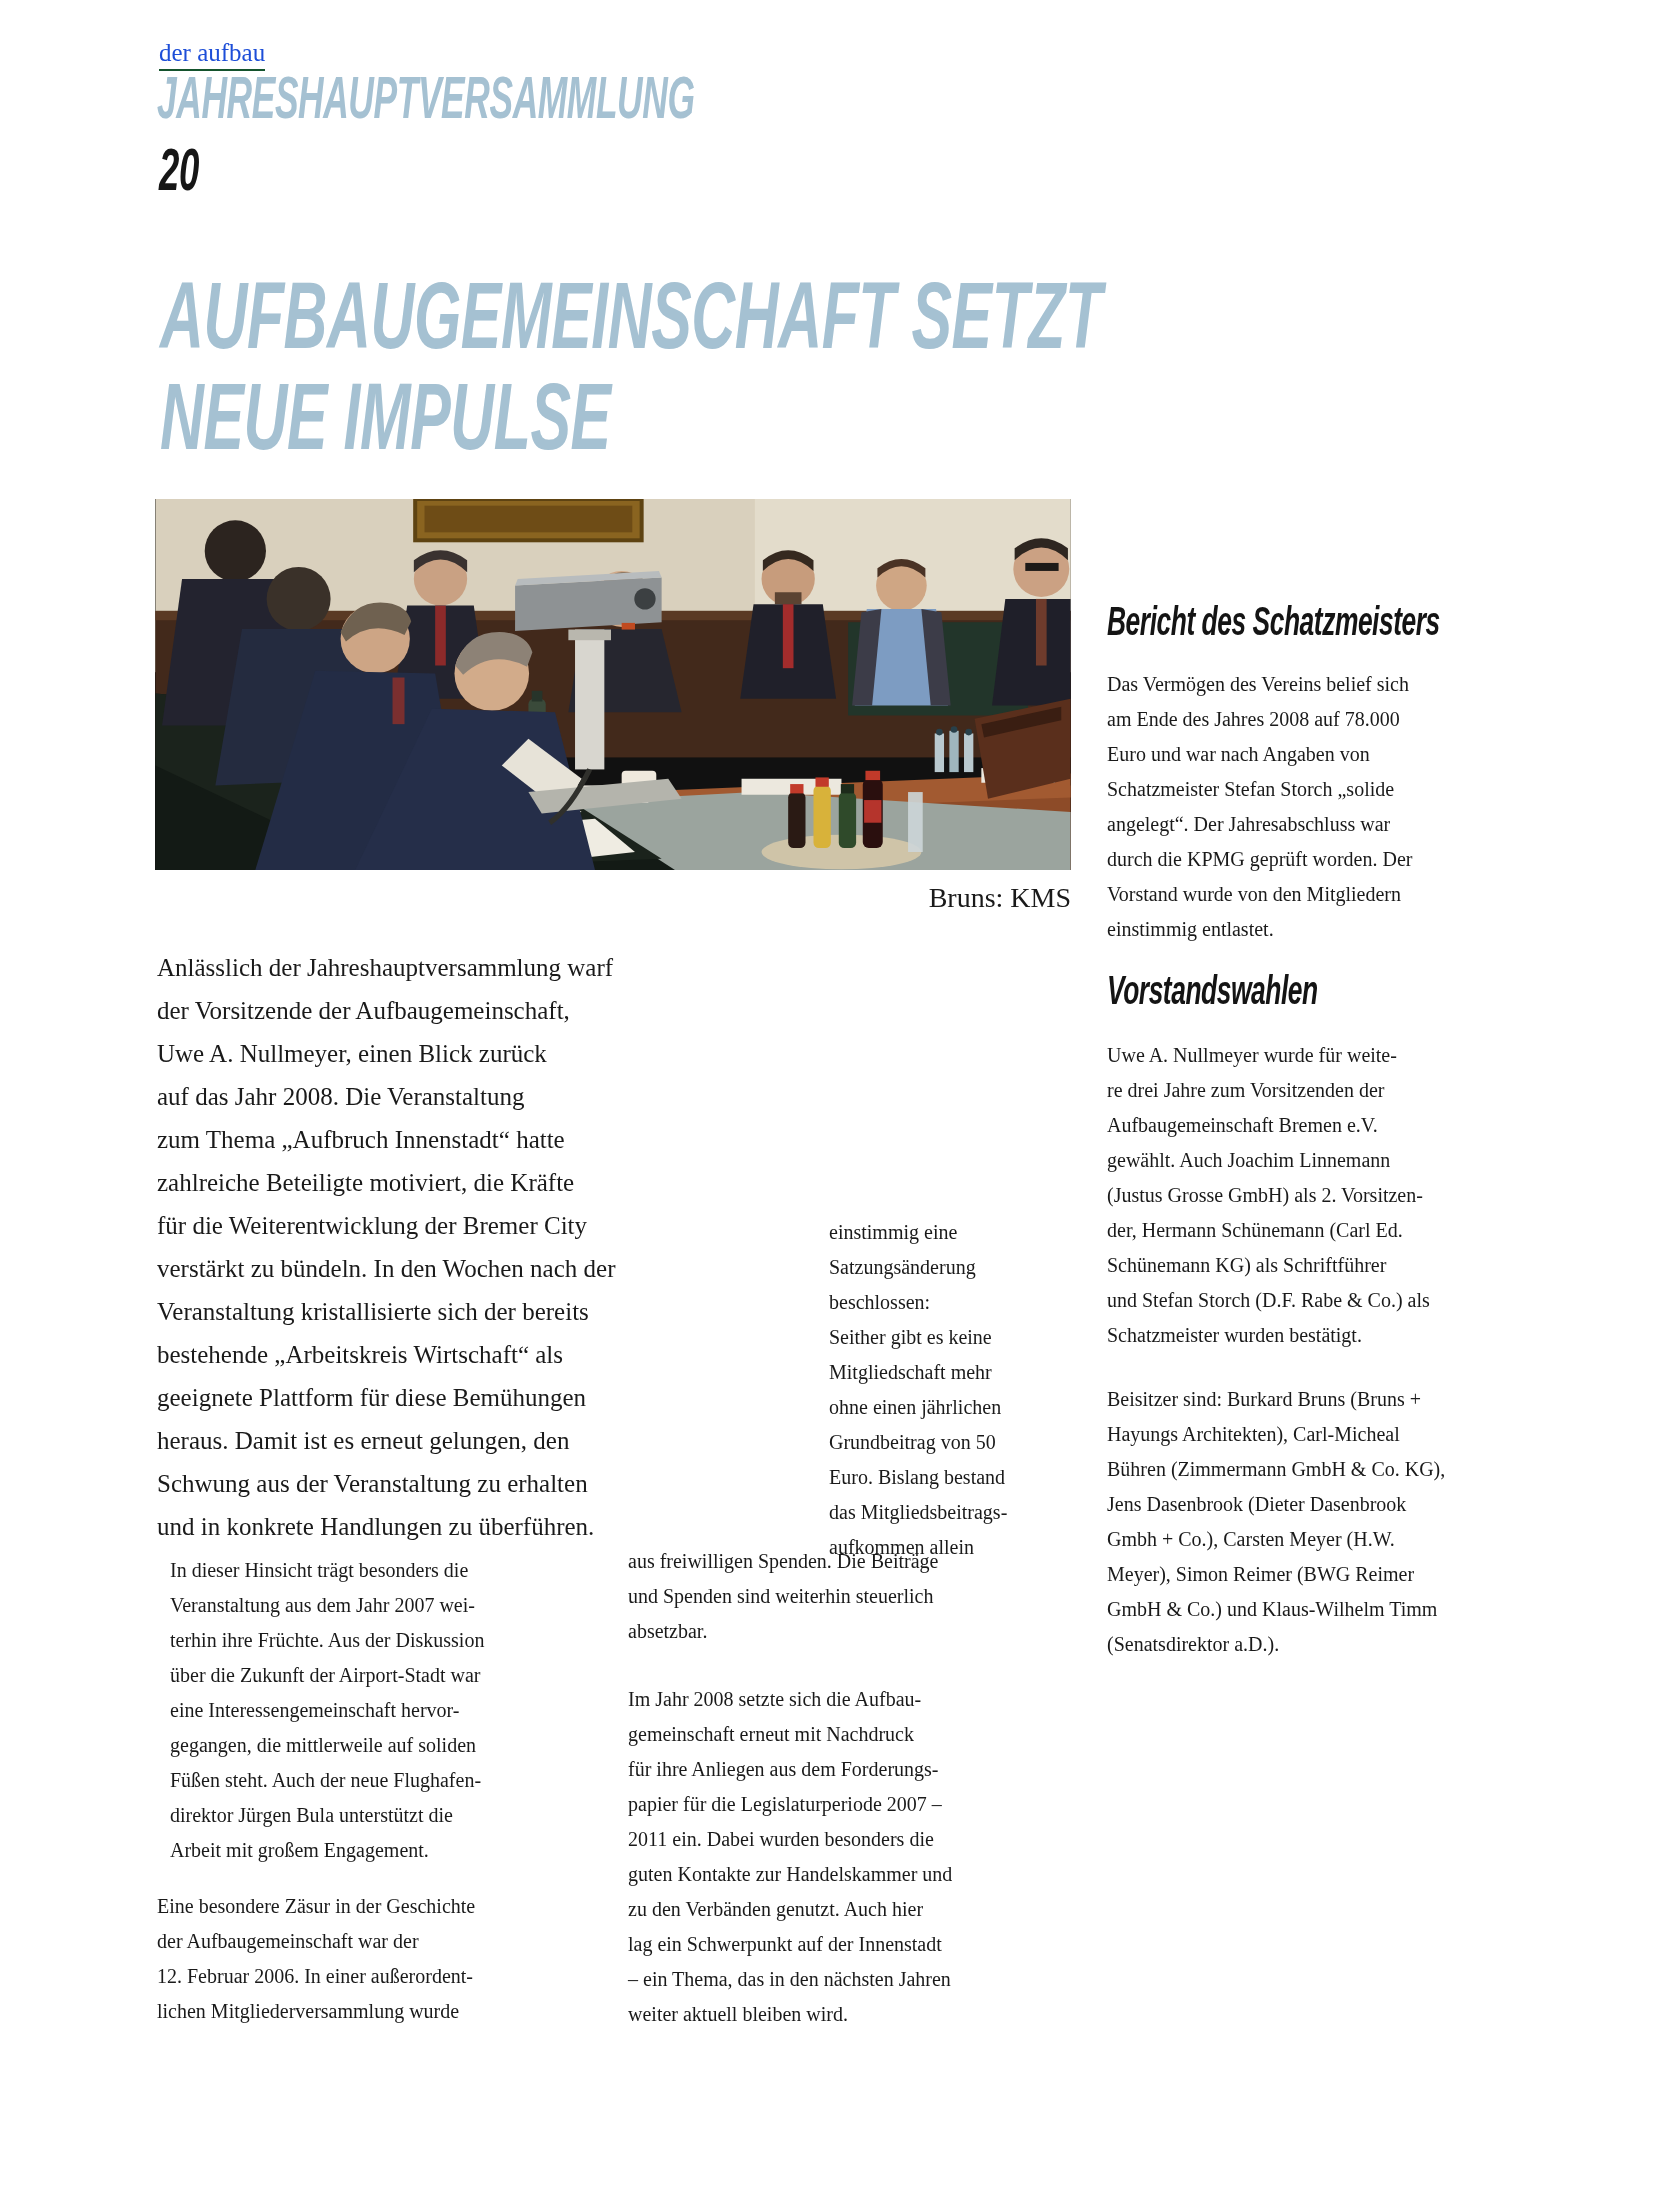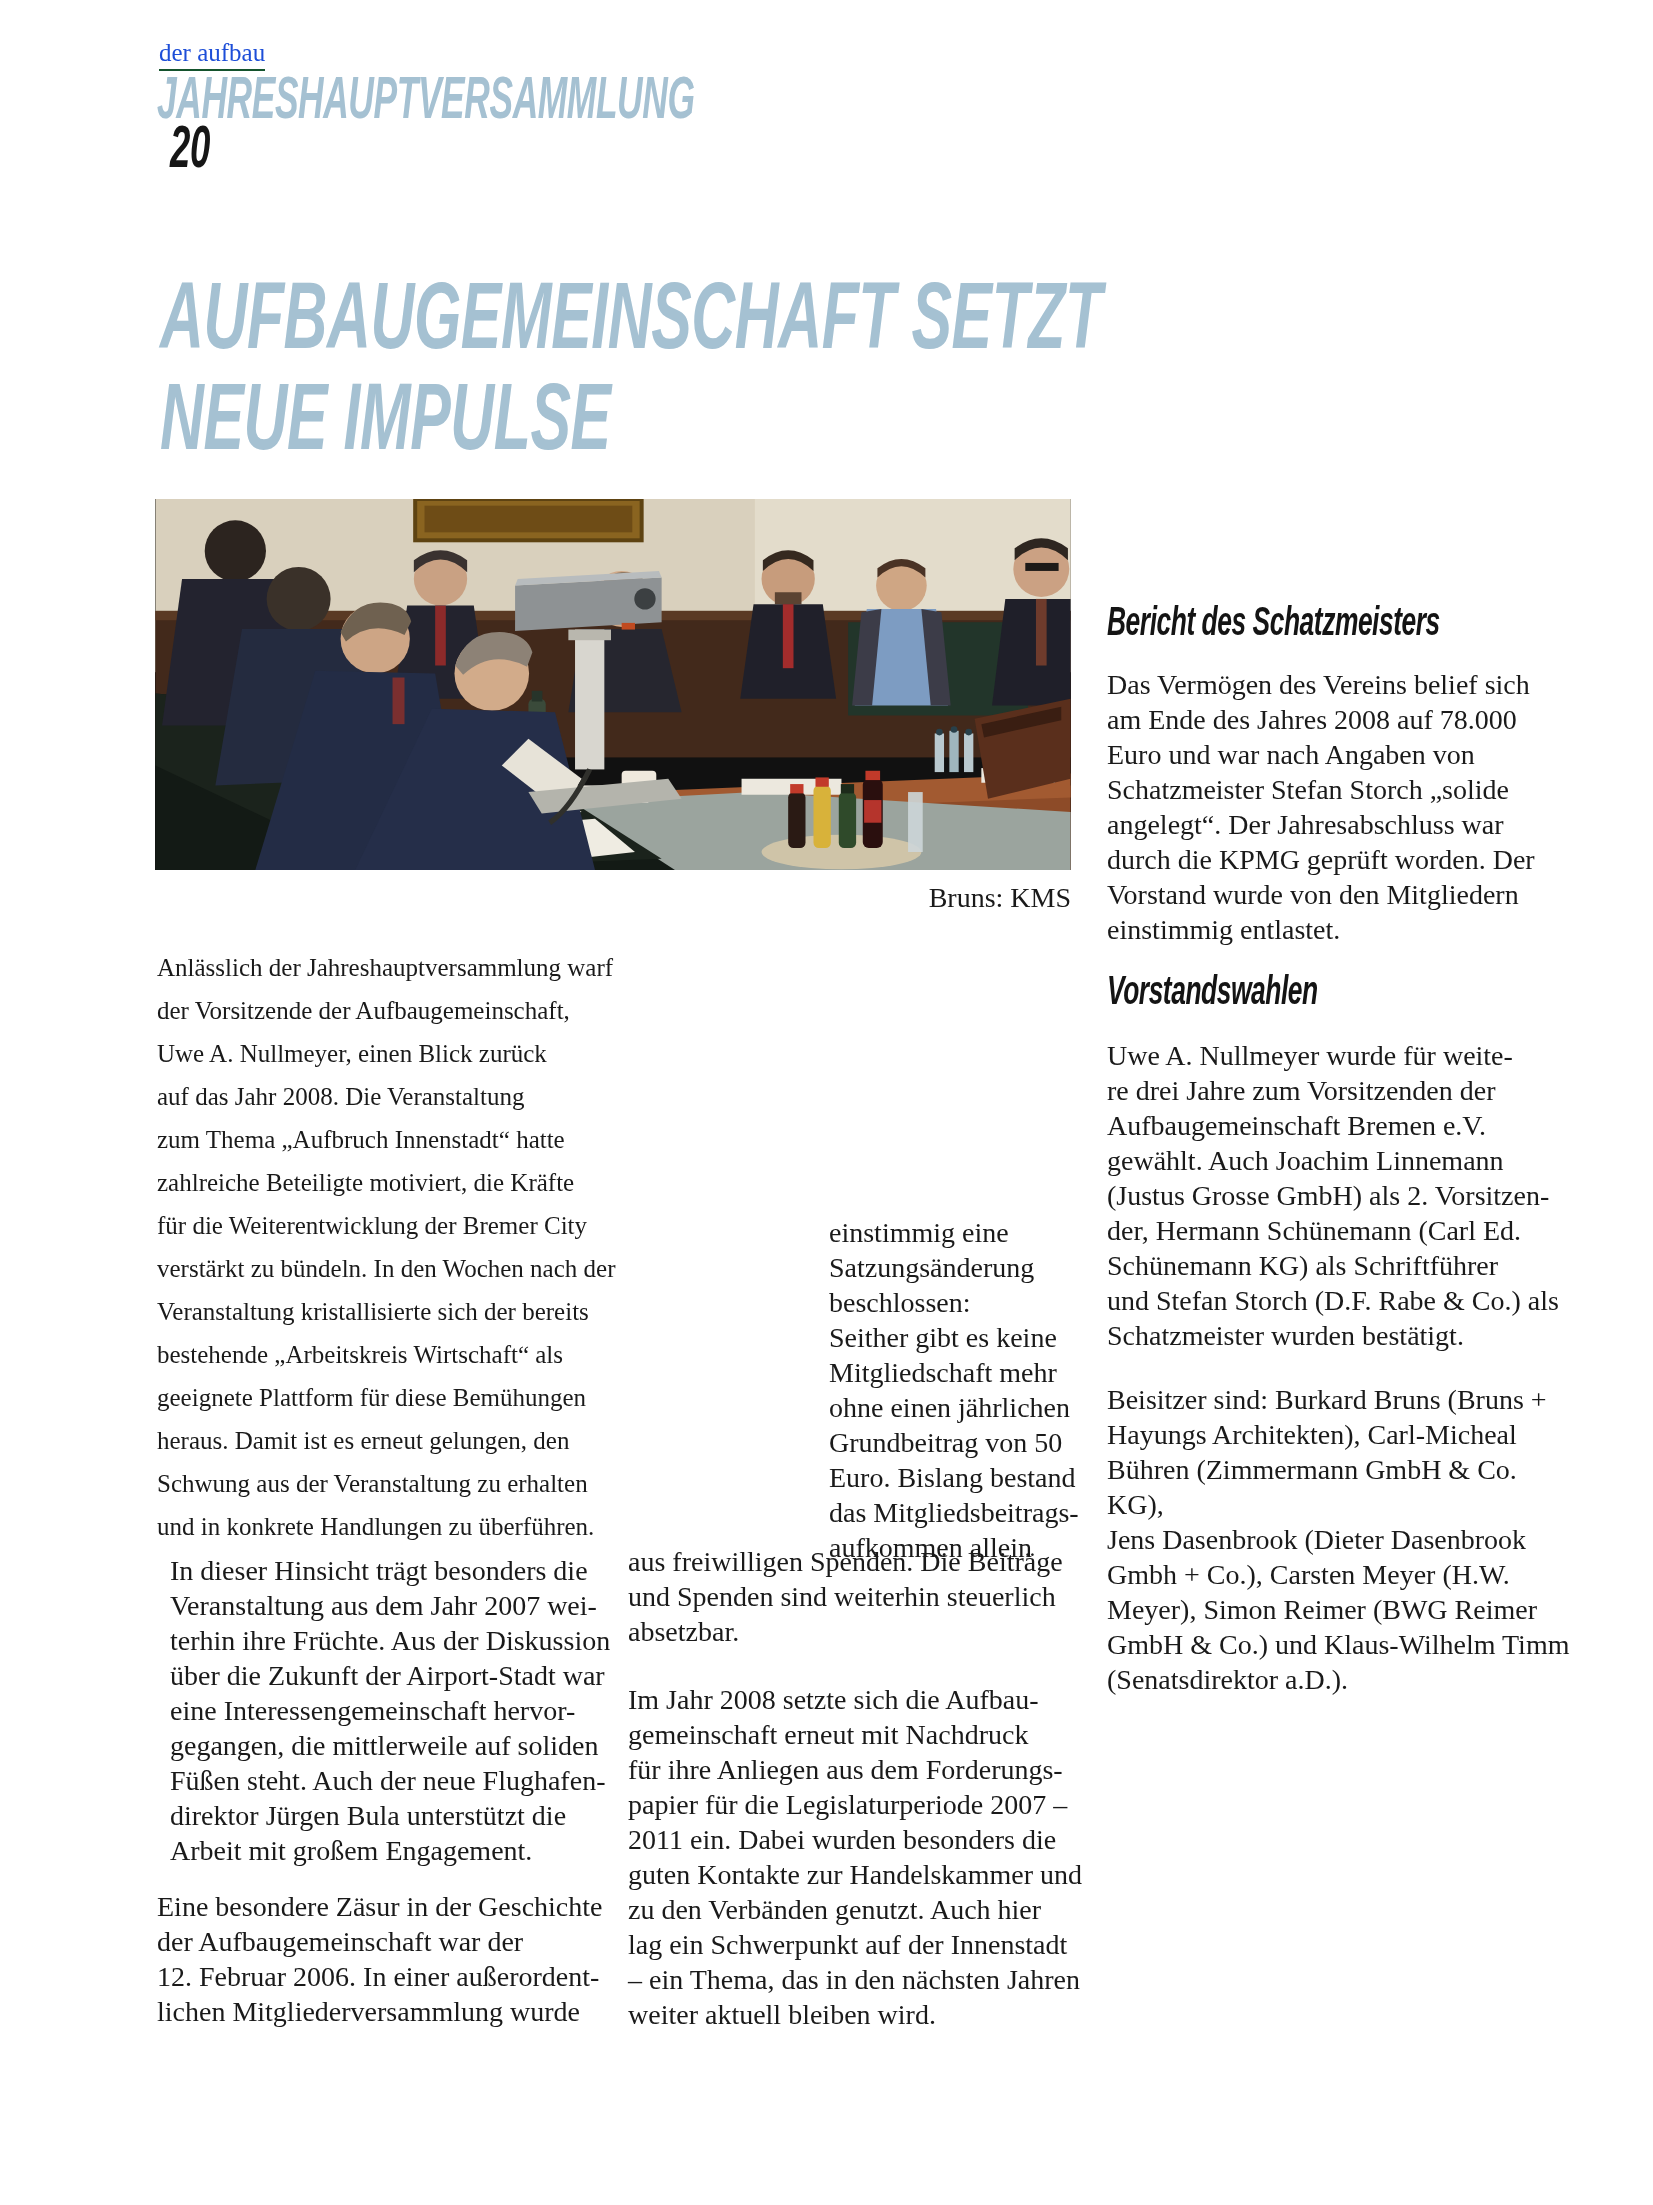--- a/index.html
+++ b/index.html
@@ -17,40 +17,40 @@
     border-bottom:2px solid #14532d;padding-bottom:3.3px;color:#1d4ed8;
   }
   .section-title{font-size:59px;transform:scaleX(0.60);color:#a5c1d2;}
   .page-number{font-size:59px;transform:scaleX(0.62);color:#161616;}
   .headline{font-size:95px;transform:scaleX(0.64);color:#a5c1d2;line-height:101px;}
   .subhead{font-size:40px;transform:scaleX(0.66);color:#141414;}
   .lead{
     font-size:25px;line-height:43px;white-space:pre-line;color:#1a1a1a;
   }
   .body-col{
-    font-size:28px;line-height:35px;white-space:pre-line;color:#1a1a1a;
+    font-size:20px;line-height:35px;white-space:pre-line;color:#1a1a1a;
   }
   .caption{font-size:28px;color:#1a1a1a;text-align:right;}
   .photo-frame{background:#111;}
   svg{display:block;}
 </style>
 </head>
 <body>
 
 <div class="page">
 
   <div class="abs" style="left:159px;top:39px;">
     <span class="masthead">der aufbau</span>
   </div>
 
   <div class="abs" style="left:157px;top:64px;">
     <span class="cond section-title">JAHRESHAUPTVERSAMMLUNG</span>
   </div>
 
-  <div class="abs" style="left:159px;top:113px;margin-left:11px;">
+  <div class="abs" style="left:159px;top:136px;">
     <span class="cond page-number">20</span>
   </div>
 
   <div class="abs" style="left:160px;top:265px;">
     <span class="cond headline">AUFBAUGEMEINSCHAFT SETZT</span><br>
     <span class="cond headline">NEUE IMPULSE</span>
   </div>
 
   <div class="abs photo-frame" style="left:155px;top:499px;width:916px;height:371px;">
     <svg width="916" height="371" viewBox="0 0 1374 557">

